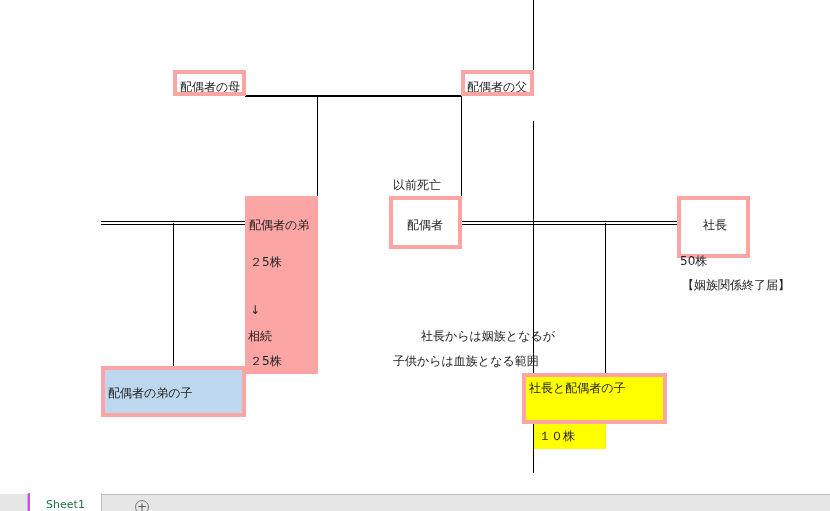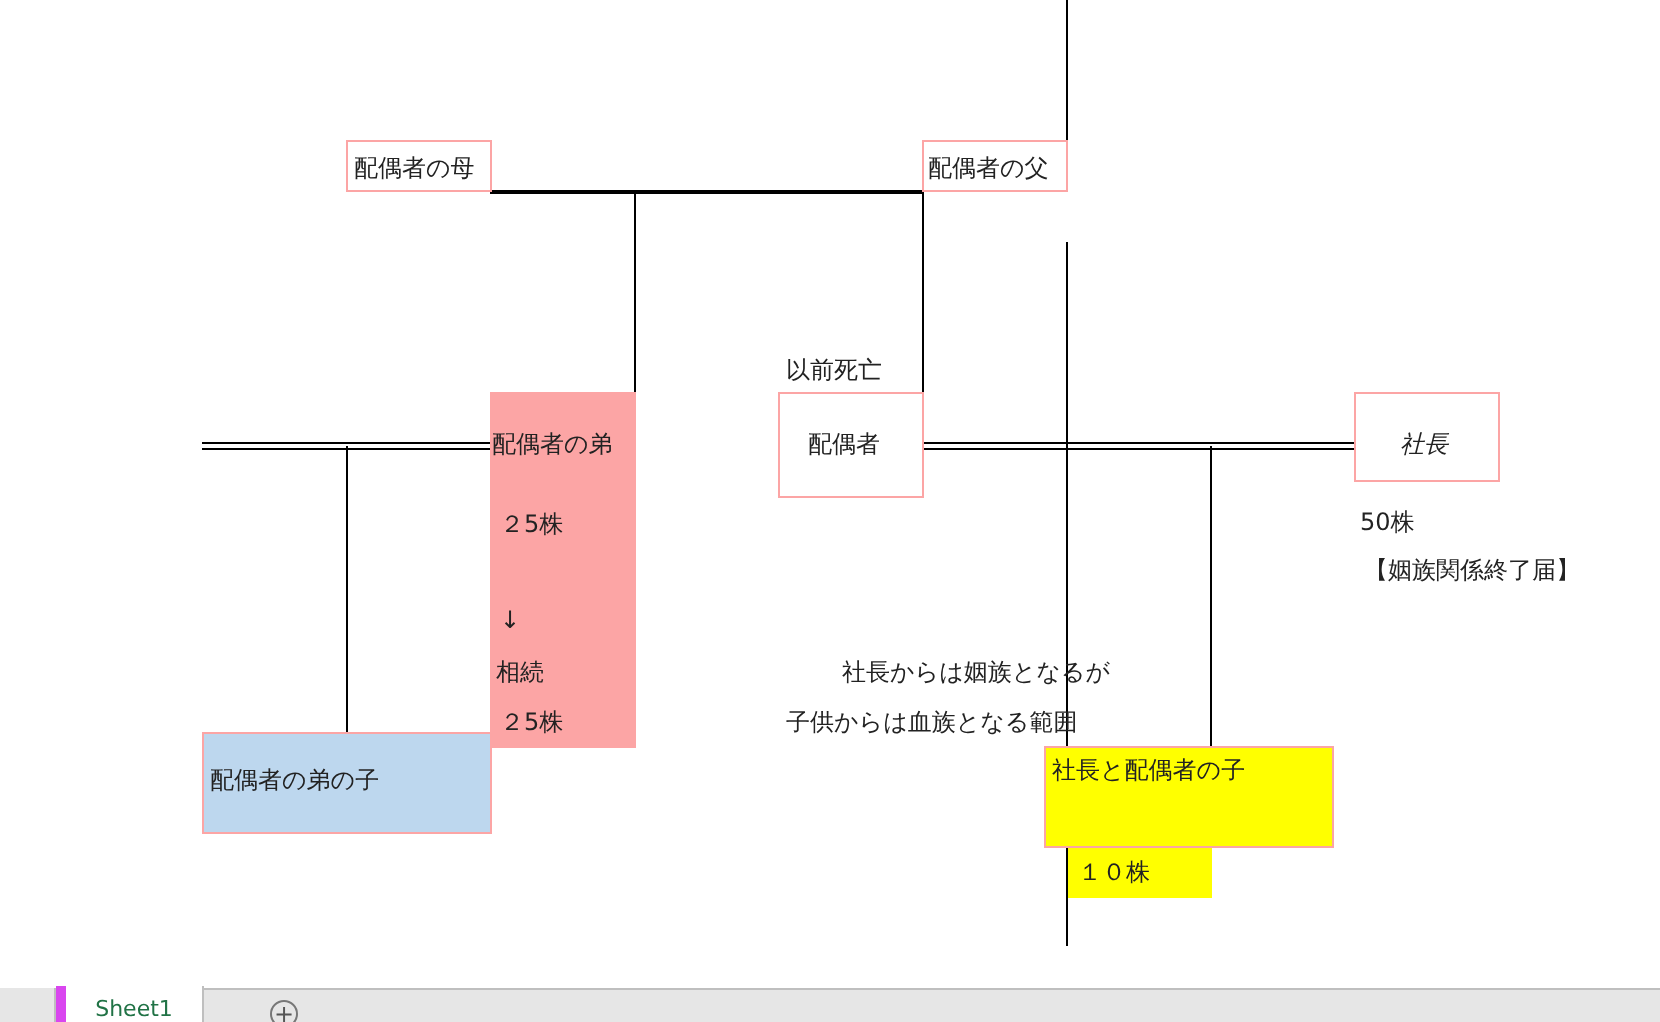--- a/index.html
+++ b/index.html
@@ -5,40 +5,40 @@
     html, body { margin: 0; padding: 0; }
     body {
       width: 830px; height: 511px; position: relative; overflow: hidden;
       background: #ffffff;
       font-family: "DejaVu Sans", "Liberation Sans", sans-serif;
       color: #222;
     }
     .abs { position: absolute; }
     .box {
       position: absolute; box-sizing: border-box;
-      border: 1px solid #fca5a5; font-size: 12px; line-height: 14px;
+      border: 4px solid #fca5a5; font-size: 12px; line-height: 14px;
       white-space: nowrap; overflow: hidden;
     }
     .vline { position: absolute; width: 1px; background: #000; }
     .hthick { position: absolute; height: 2px; background: #000; }
     .dbl {
       position: absolute; height: 4px; box-sizing: border-box;
       border-top: 1px solid #000; border-bottom: 1px solid #000;
     }
     .txt { position: absolute; font-size: 12px; line-height: 14px; white-space: nowrap; }
     .green { background: #fca5a5; }
     .blue { background: #bdd7ee; }
     .yellow { background: #ffff00; }
     .tabbar {
       position: absolute; left: 0; top: 494px; width: 830px; height: 17px;
       background: #e6e6e6; border-top: 1px solid #bfbfbf;
     }
     .tab-active {
       position: absolute; left: 28px; top: 493px; width: 74px; height: 18px;
-      background: #ffffff; border-left: 5px solid #d946ef; border-right: 1px solid #bfbfbf;
+      background: #ffffff; border-left: 2px solid #d946ef; border-right: 1px solid #bfbfbf;
       color: #217346; font-size: 11px; text-align: center; line-height: 24px; box-sizing: border-box;
     }
     .tab-left-sep {
       position: absolute; left: 0; top: 494px; width: 28px; height: 17px;
       background: #e6e6e6; border-right: 1px solid #bfbfbf; box-sizing: border-box;
     }
     .add-sheet {
       position: absolute; left: 135px; top: 500px; width: 14px; height: 14px;
       border: 1px solid #777; border-radius: 50%; box-sizing: border-box;
       color: #555; font-size: 12px; line-height: 12px; text-align: center;
@@ -74,21 +74,21 @@
 <div class="txt" style="left:250px; top:255px;">２5株</div>
 <div class="txt" style="left:250px; top:303px;">↓</div>
 <div class="txt" style="left:248px; top:329px;">相続</div>
 <div class="txt" style="left:250px; top:354px;">２5株</div>
 
 <div class="txt" style="left:393px; top:178px;font-family:Liberation Serif, serif;">以前死亡</div>
 <div class="box" style="left:389px; top:196px; width:73px; height:53px; padding:18px 0 0 14px;">
   <span>配偶者</span>
 </div>
 
-<div class="box" style="left:677px; top:196px; width:73px; height:45px; padding:18px 0 0 22px;font-style:italic;">
+<div class="box" style="left:677px; top:196px; width:73px; height:62px; padding:18px 0 0 22px;">
   <span>社長</span>
 </div>
 <div class="txt" style="left:680px; top:254px;">50株</div>
 <div class="txt" style="left:682px; top:278px;">【姻族関係終了届】</div>
 
 <div class="txt" style="left:393px; top:329px;margin-left:28px;">社長からは姻族となるが</div>
 <div class="txt" style="left:393px; top:354px;">子供からは血族となる範囲</div>
 
 <div class="box blue" style="left:101px; top:366px; width:145px; height:51px; padding:16px 0 0 3px;">
   <span>配偶者の弟の子</span>

